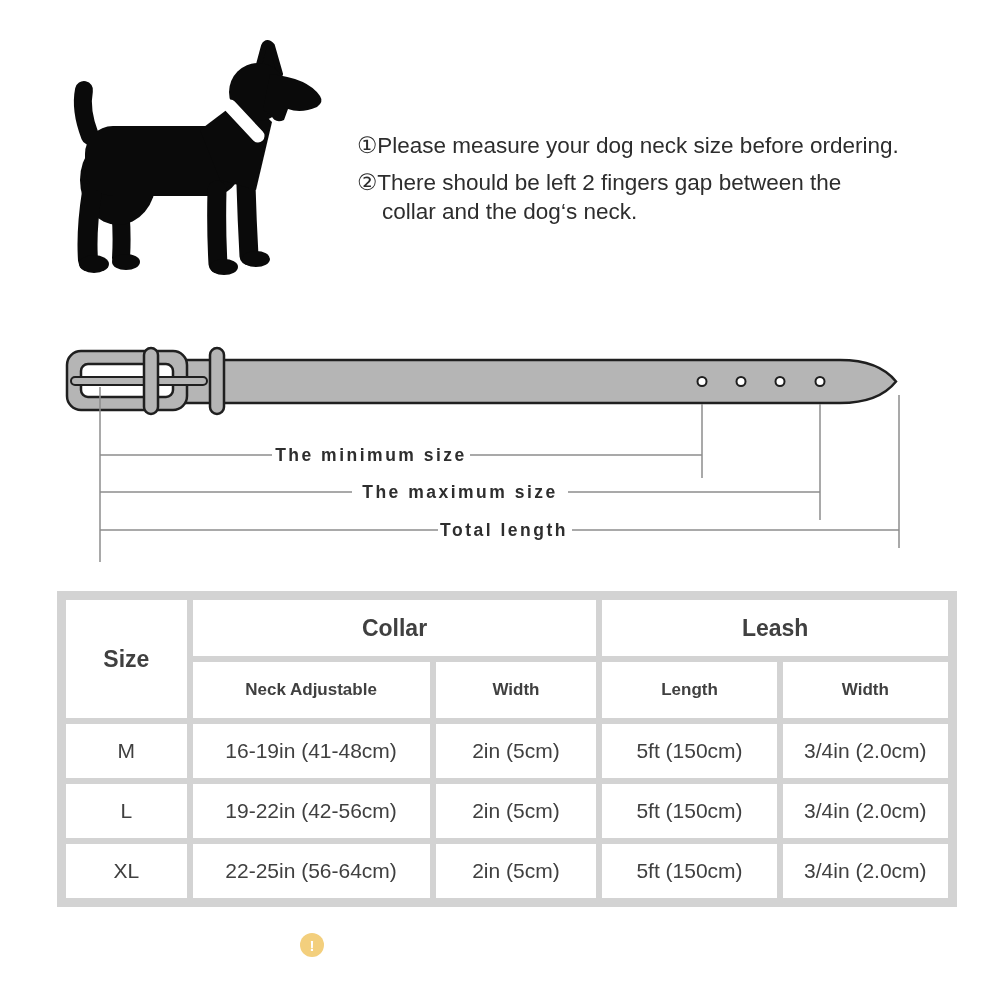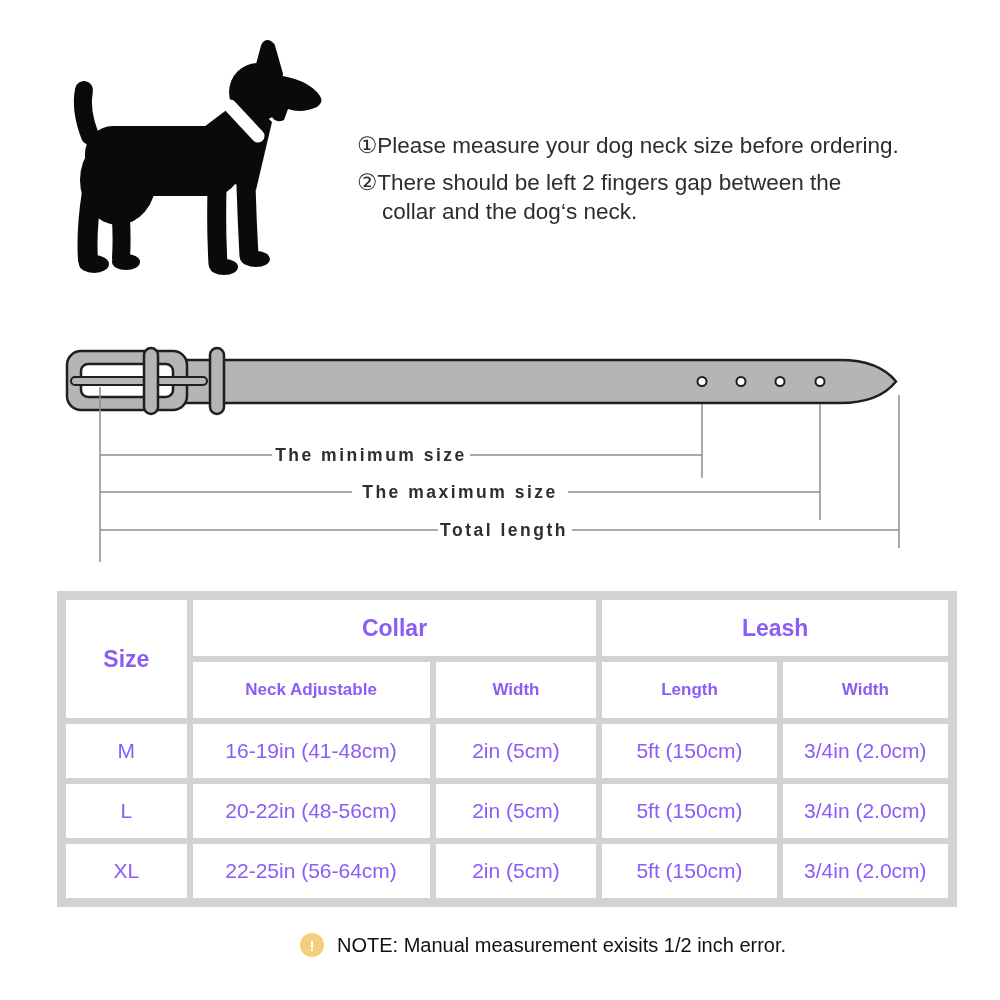--- a/index.html
+++ b/index.html
@@ -26,21 +26,21 @@
   .table-wrap{
     position:absolute;left:57px;top:591px;width:900px;height:316px;
     background:#d3d3d3;padding:3px;box-sizing:border-box;
   }
   table.size-table{
     width:100%;height:100%;border-collapse:separate;border-spacing:6px;
     table-layout:fixed;
   }
   table.size-table td,table.size-table th{
     background:#ffffff;text-align:center;vertical-align:middle;
-    color:#8b5cf6;padding:0 2px;overflow:hidden;
+    color:#404040;padding:0 2px;overflow:hidden;
   }
   th.group{font-size:23px;font-weight:bold;height:56px;}
   th.sub{font-size:17px;font-weight:bold;height:56px;}
   th.sizehead{font-size:23px;font-weight:bold;}
   td.body-cell{font-size:21px;font-weight:normal;height:54px;}
   
   .note{
     position:absolute;left:300px;top:933px;display:flex;align-items:center;gap:13px;
   }
   .note-icon{
@@ -155,34 +155,33 @@
       </tr>
       <tr>
         <td class="body-cell">M</td>
         <td class="body-cell">16-19in (41-48cm)</td>
         <td class="body-cell">2in (5cm)</td>
         <td class="body-cell">5ft (150cm)</td>
         <td class="body-cell">3/4in (2.0cm)</td>
       </tr>
       <tr>
         <td class="body-cell">L</td>
-        <td class="body-cell">20-22in (48-56cm)</td>
+        <td class="body-cell">19-22in (42-56cm)</td>
         <td class="body-cell">2in (5cm)</td>
         <td class="body-cell">5ft (150cm)</td>
         <td class="body-cell">3/4in (2.0cm)</td>
       </tr>
       <tr>
         <td class="body-cell">XL</td>
         <td class="body-cell">22-25in (56-64cm)</td>
         <td class="body-cell">2in (5cm)</td>
         <td class="body-cell">5ft (150cm)</td>
         <td class="body-cell">3/4in (2.0cm)</td>
       </tr>
     </tbody>
       </table>
   </div>
 
   <div class="note">
     <span class="note-icon">!</span>
-    <span class="note-text">NOTE: Manual measurement exisits 1/2 inch error.</span>
   </div>
 
 </div>
 
 </body></html>

